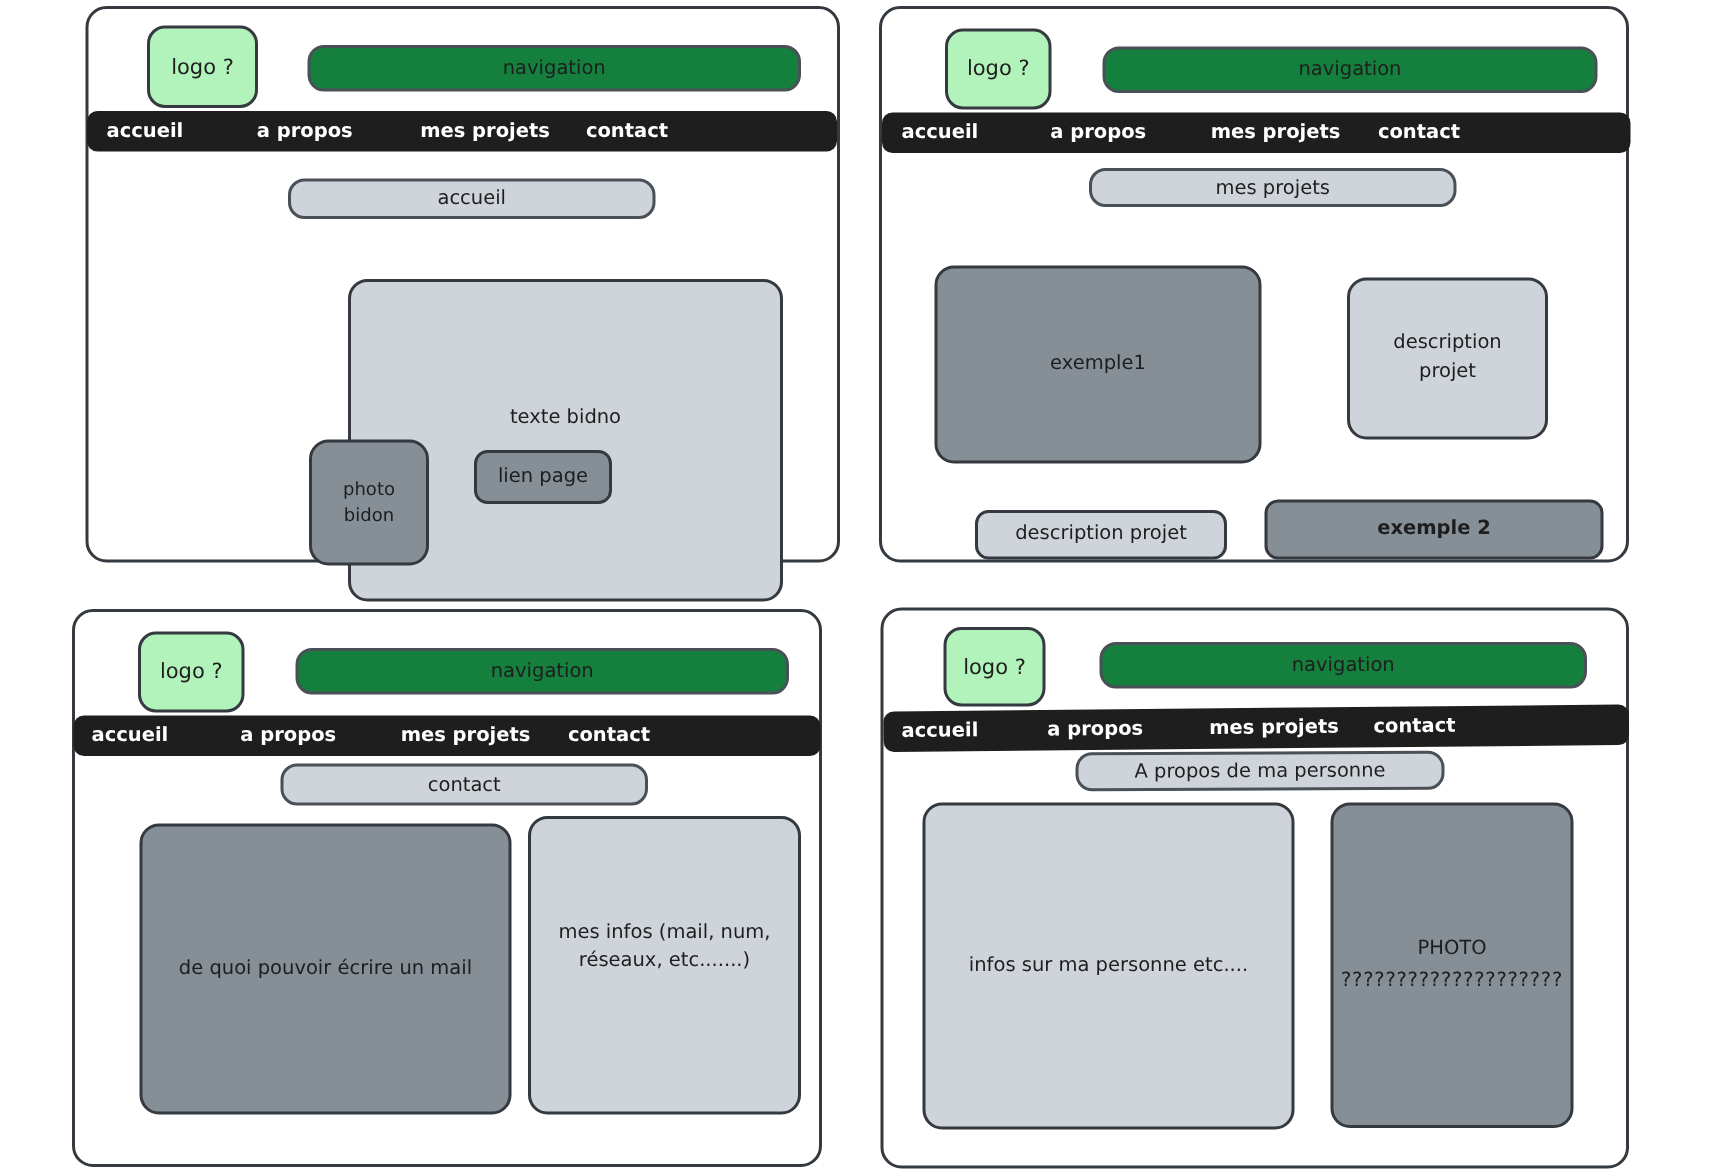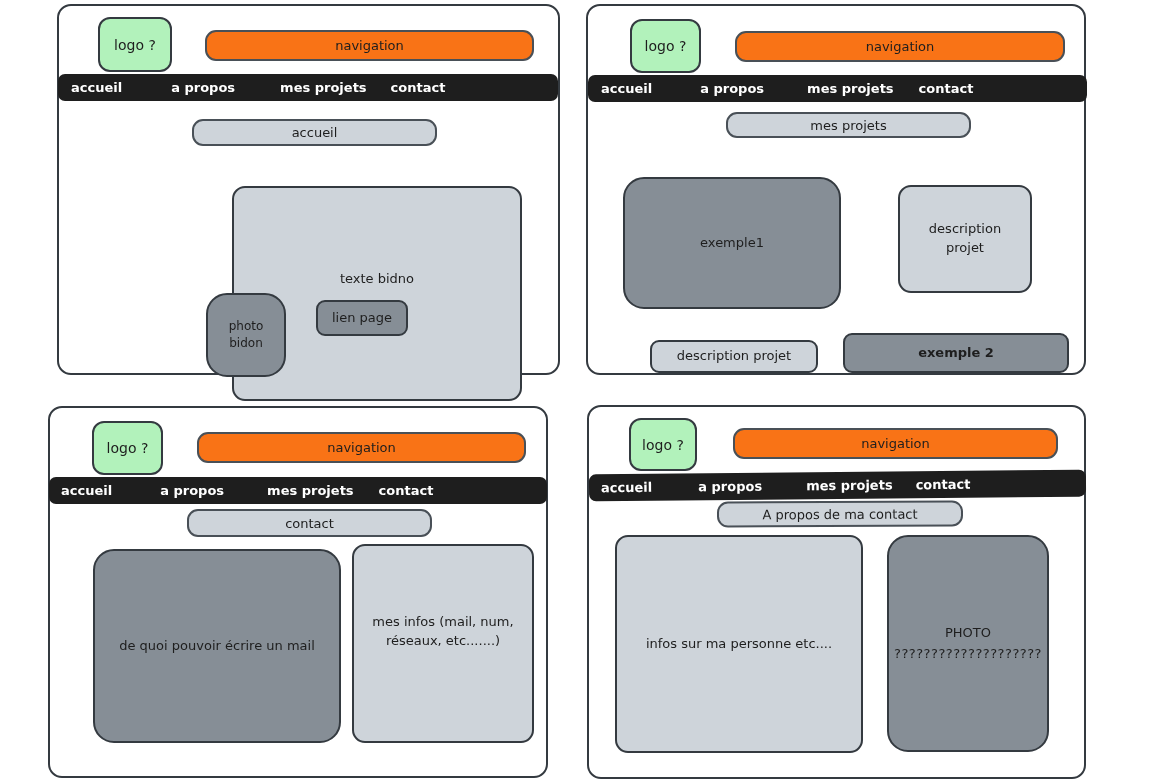--- a/index.html
+++ b/index.html
@@ -36,21 +36,21 @@
     border: 2px solid #343a40;
     border-radius: 12px;
     box-sizing: border-box;
     display: flex;
     align-items: center;
     justify-content: center;
     font-size: 14px;
   }
   .nav-box {
     position: absolute;
-    background: #f97316;
+    background: #15803d;
     border: 2px solid #495057;
     border-radius: 11px;
     box-sizing: border-box;
     display: flex;
     align-items: center;
     justify-content: center;
     font-size: 13px;
   }
   .menubar {
     position: absolute;
@@ -85,21 +85,21 @@
     border-radius: 13px;
     display: flex;
     align-items: center;
     justify-content: center;
     text-align: center;
     font-size: 13px;
     line-height: 1.45;
     padding: 6px 10px;
   }
   .fill-light { background: #ced4da; }
-  .fill-dark  { background: #868e96; border-radius: 21px; }
+  .fill-dark  { background: #868e96; }
   .photo-label { display: block; text-align: center; }
   .photo-label .q {
     display: block;
     letter-spacing: 0.5px;
     margin-top: 2px;
   }
 
   
   #menubar-about { transform: rotate(-0.55deg); }
   #titlebox-about { transform: rotate(-0.25deg); }
@@ -217,21 +217,21 @@
 </div>
 
 <div class="menubar" id="menubar-about" style="left:589px; top:472px; width:497px; height:27px;">
   <span class="menu-item" style="margin-left:12px;">accueil</span>
   <span class="menu-item" style="margin-left:46px;">a propos</span>
   <span class="menu-item" style="margin-left:44px;">mes projets</span>
   <span class="menu-item" style="margin-left:23px;">contact</span>
 </div>
 
 <div class="title-box" id="titlebox-about" style="left:717px; top:501px; width:246px; height:26px;">
-  <span>A propos de ma contact</span>
+  <span>A propos de ma personne</span>
 </div>
 
 <div class="block fill-light" style="left:615px; top:535px; width:248px; height:218px;">
   <span>infos sur ma personne etc....</span>
 </div>
 
 <div class="block fill-dark" style="left:887px; top:535px; width:162px; height:217px;">
   <span class="photo-label">
     <span>PHOTO</span>
     <span class="q">????????????????????</span>

